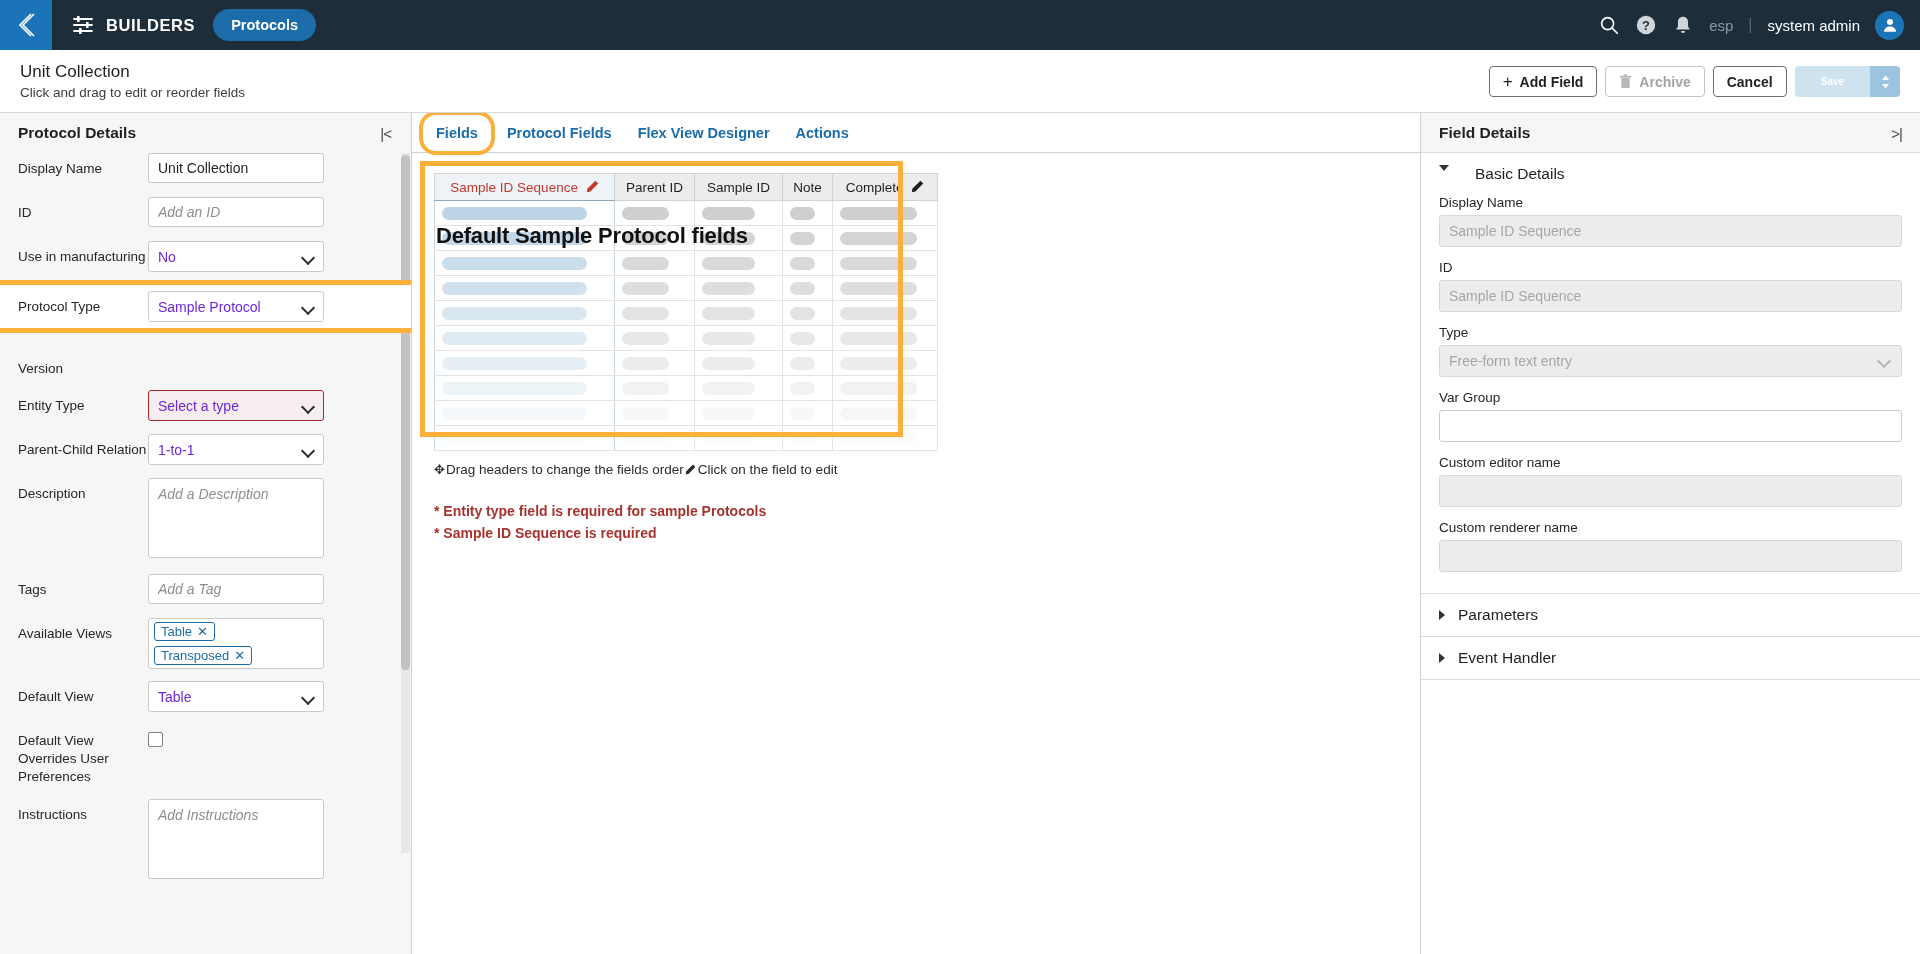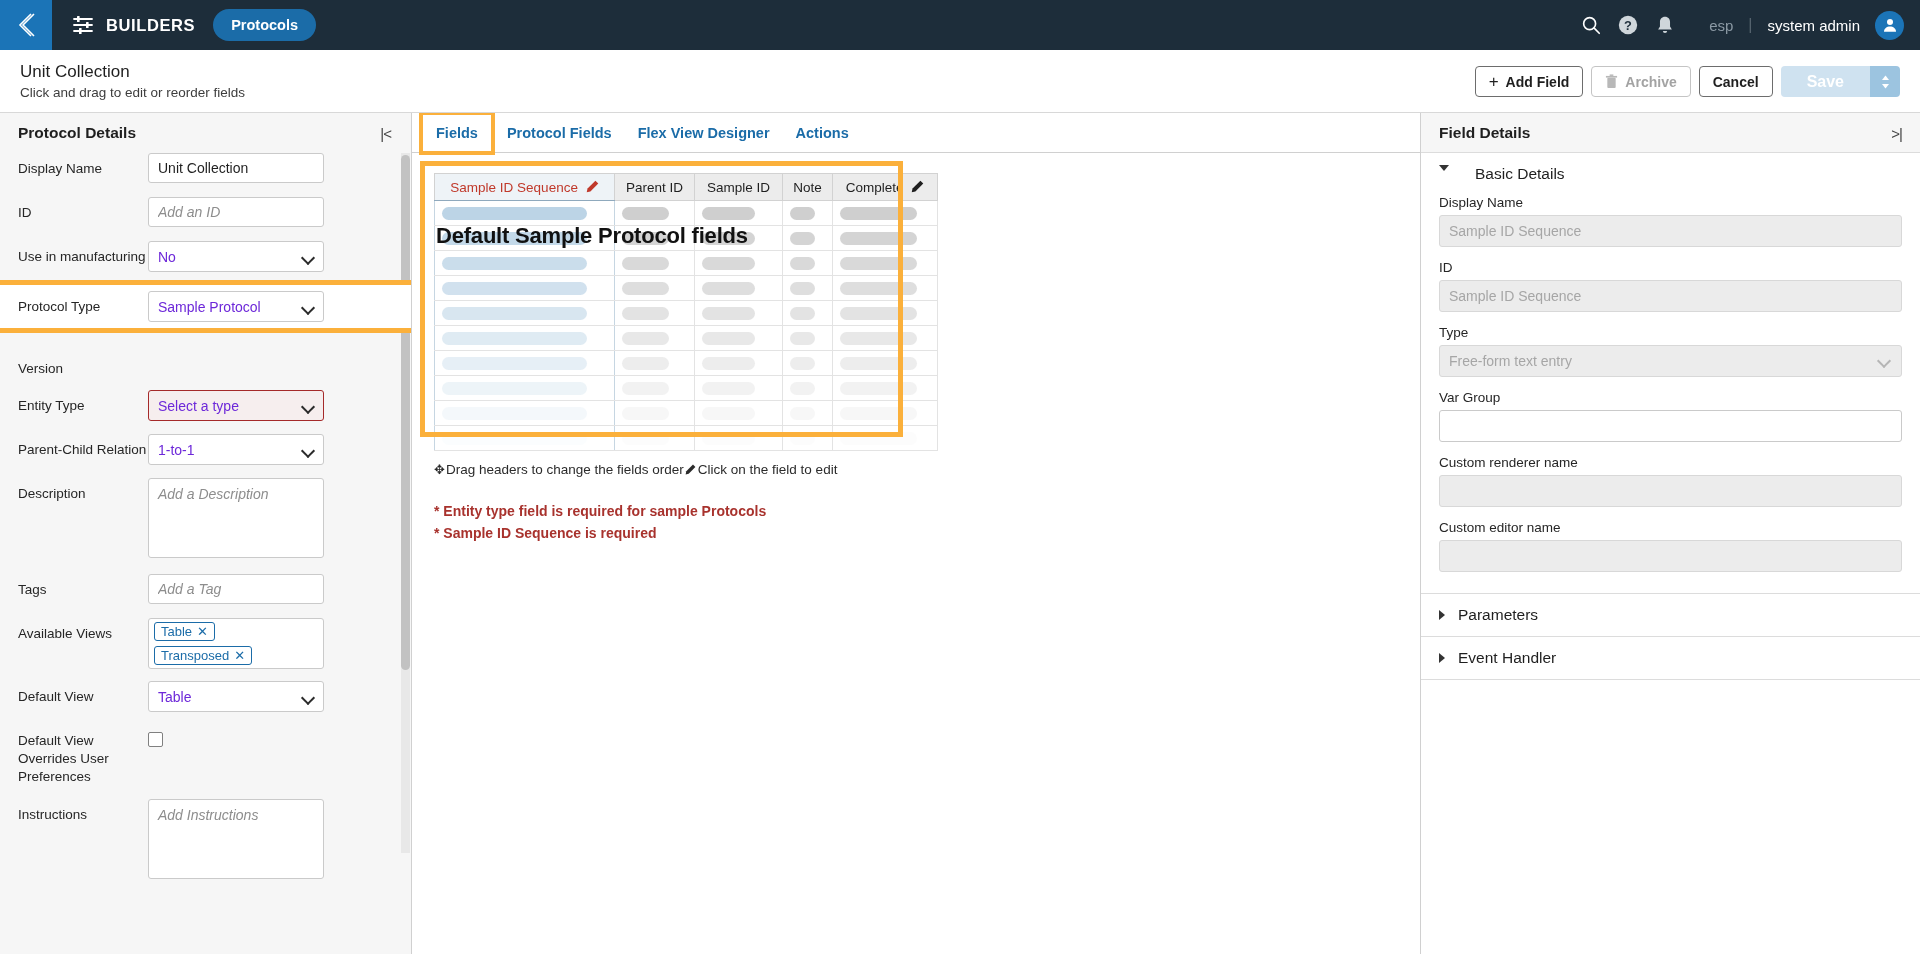--- a/index.html
+++ b/index.html
@@ -34,21 +34,21 @@
     margin-left: 18px;
     background: #1b6ca8; color: #fff;
     font-size: 14.5px; font-weight: bold;
     padding: 8px 18px; border-radius: 16px; cursor: pointer;
   }
   .nav-right {
     position: absolute; right: 16px; top: 0; height: 50px;
     display: flex; align-items: center; gap: 15px;
   }
   .nav-icon { width: 22px; height: 22px; cursor: pointer; }
-  .esp-label { color: #8b99a4; font-size: 15px; margin-left: 18px; }
+  .esp-label { color: #8b99a4; font-size: 15px; }
   .nav-sep { color: #56646e; font-size: 16px; }
   .admin-name { color: #fff; font-size: 15px; }
   .avatar {
     width: 29px; height: 29px; border-radius: 50%;
     background: #1b74b7; display:flex; align-items:center; justify-content:center;
     cursor: pointer;
   }
 
   
   .subheader {
@@ -67,21 +67,21 @@
     border: 1px solid #6d6d6d; background: #fff; color: #1f1f1f;
     font-size: 14px; font-weight: bold; border-radius: 4px;
     height: 31px; padding: 0 13px;
     display: flex; align-items: center; gap: 7px; cursor: pointer;
     font-family: "Liberation Sans", sans-serif;
   }
   .btn.disabled { color: #a3a3a3; border-color: #c4c4c4; cursor: default; }
   .plus-ico { font-size: 17px; font-weight: normal; line-height: 1; }
   .save-split { display: flex; height: 31px; border-radius: 4px; overflow: hidden; }
   .save-main {
-    background: #cfe2f0; color: #fff; font-size: 16px; font-weight: bold;
+    background: #cfe2f0; color: #fff; font-size: 10px; font-weight: bold;
     padding: 0 26px; display: flex; align-items: center; cursor: default;
   }
   .save-caret {
     background: #9cc4e0; width: 30px; display: flex;
     align-items: center; justify-content: center; cursor: pointer;
   }
 
   
   .body-wrap { display: flex; height: 841px; }
 
@@ -168,21 +168,21 @@
   
   .center {
     flex: 1; background: #fff; position: relative; overflow: hidden;
   }
   .tabs {
     height: 40px; border-bottom: 1px solid #d0d0d0;
     display: flex; align-items: stretch; padding-left: 8px;
   }
   .tab {
     display: flex; align-items: center; padding: 0 13px;
-    font-size: 14.5px; font-weight: bold; color: #1b6ca8; cursor: pointer;
+    font-size: 14.5px; font-weight: bold; color: #1b6ca8; cursor: pointer; border-radius: 13px;
   }
   .tab.active {
     background: #fff; outline: 4px solid #fbb03b; position: relative; z-index: 3;
     margin: 2px 3px 1px 3px;
   }
   .canvas { padding: 20px 0 0 22px; position: relative; }
 
   .tbl-hl {
     position: absolute; left: 8px; top: 8px;
     width: 483px; height: 276px;
@@ -732,26 +732,26 @@
           <input class="rinp" placeholder="Free-form text entry" style="">
         </div>
       </div>
 
       <div class="rfield">
         <div class="rlabel">Var Group</div>
         <input class="rinp white" style="">
       </div>
 
       <div class="rfield">
+        <div class="rlabel">Custom editor name</div>
+        <input class="rinp" style="">
+      </div>
+
+      <div class="rfield">
         <div class="rlabel">Custom renderer name</div>
-        <input class="rinp" style="">
-      </div>
-
-      <div class="rfield">
-        <div class="rlabel">Custom editor name</div>
         <input class="rinp" style="">
       </div>
     </div>
 
     <div class="acc-row">
       <span class="caret-r"></span>
       <span>Parameters</span>
     </div>
     <div class="acc-row last">
       <span class="caret-r"></span>

